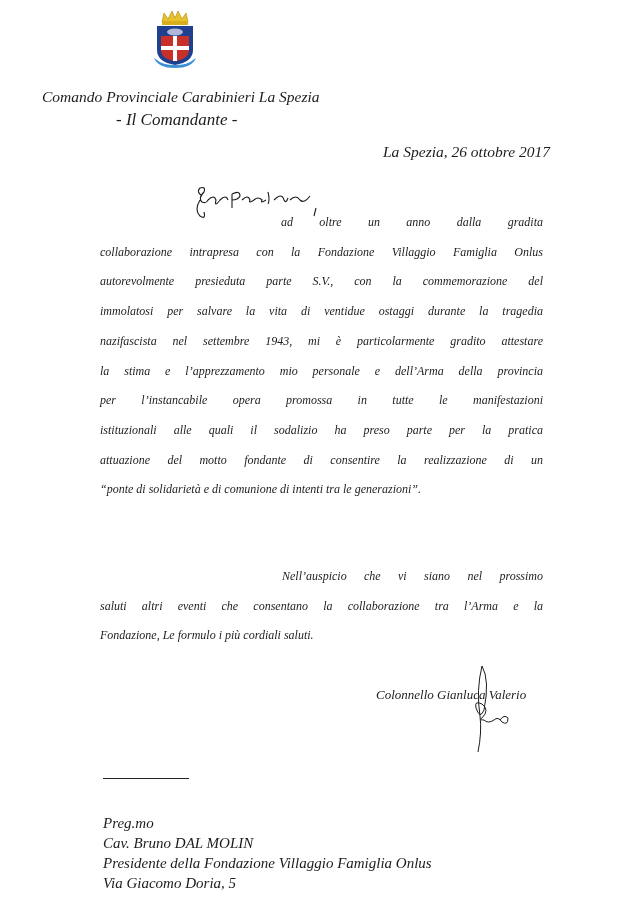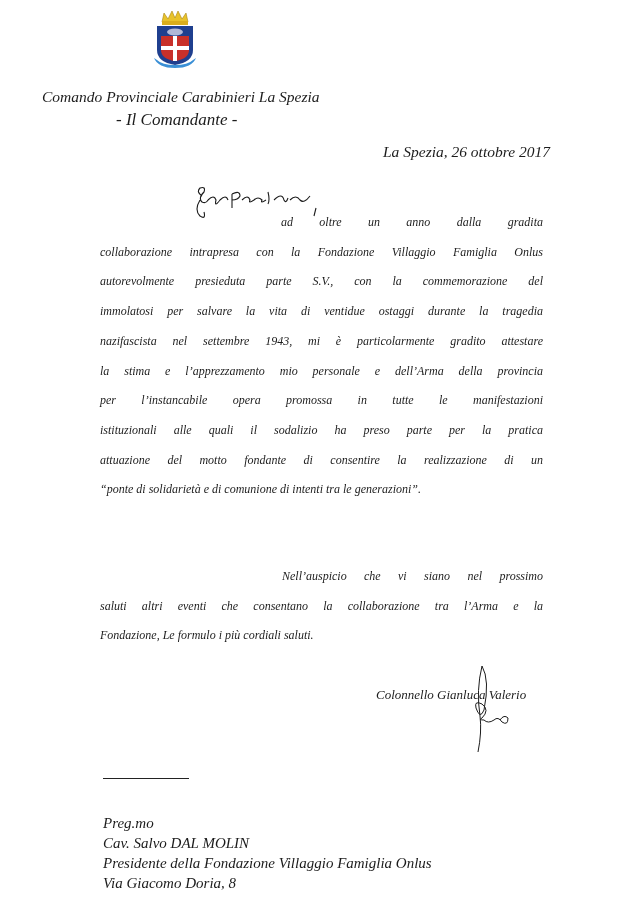--- a/index.html
+++ b/index.html
@@ -75,16 +75,16 @@
 
 <div class="sign-name it">Colonnello Gianluca Valerio</div>
 <svg class="signature" viewBox="0 0 60 100">
   <path d="M14 6 Q8 30 12 56 Q14 72 10 92 M14 6 Q22 20 16 50 Q12 60 8 48 Q6 40 14 44 Q22 50 14 58 Q10 60 16 60 Q20 64 26 60 Q30 56 34 62 Q40 66 40 58 Q36 54 32 60" fill="none" stroke="#1c1c1c" stroke-width="1"></path>
 </svg>
 
 <div class="rule"></div>
 
 <div class="addr it">
   <div>Preg.mo</div>
-  <div>Cav. Salvo DAL MOLIN</div>
+  <div>Cav. Bruno DAL MOLIN</div>
   <div>Presidente della Fondazione Villaggio Famiglia Onlus</div>
-  <div>Via Giacomo Doria, 8</div>
+  <div>Via Giacomo Doria, 5</div>
 </div>
 
 </body></html>

